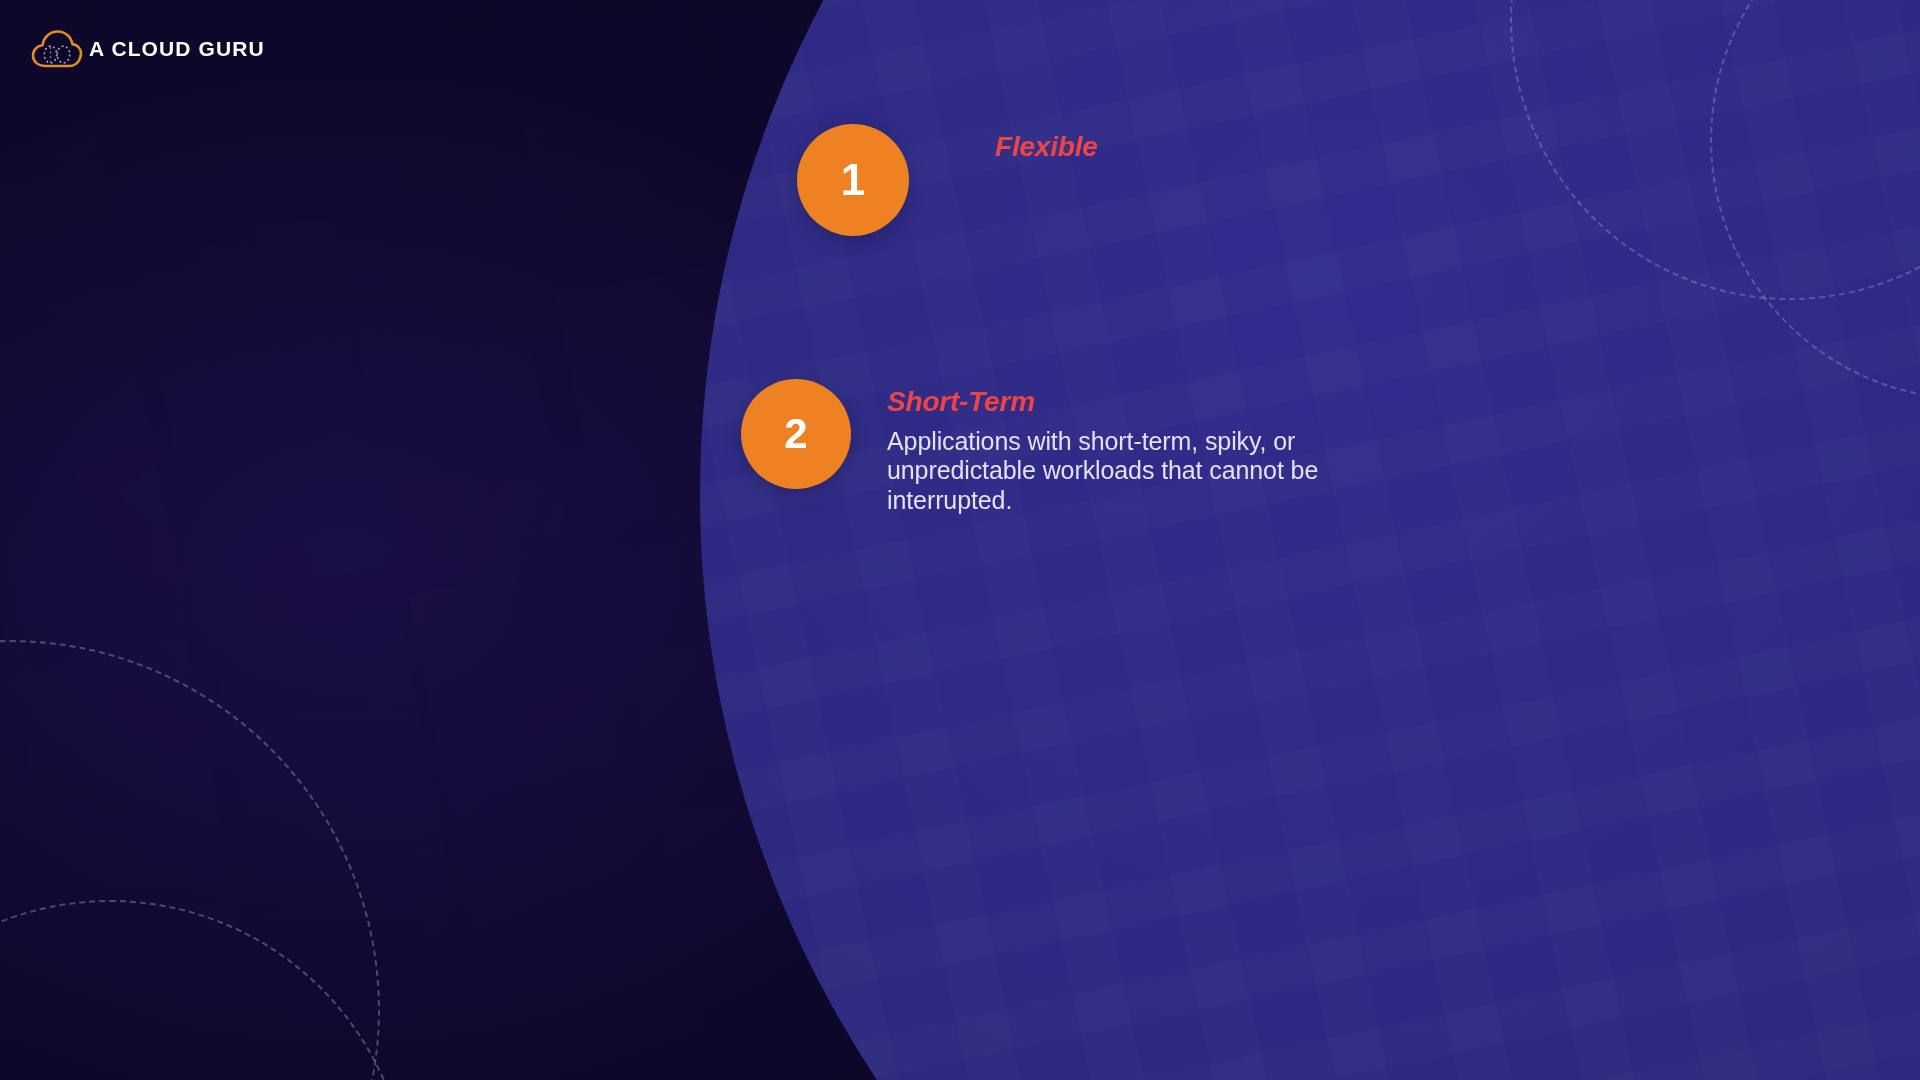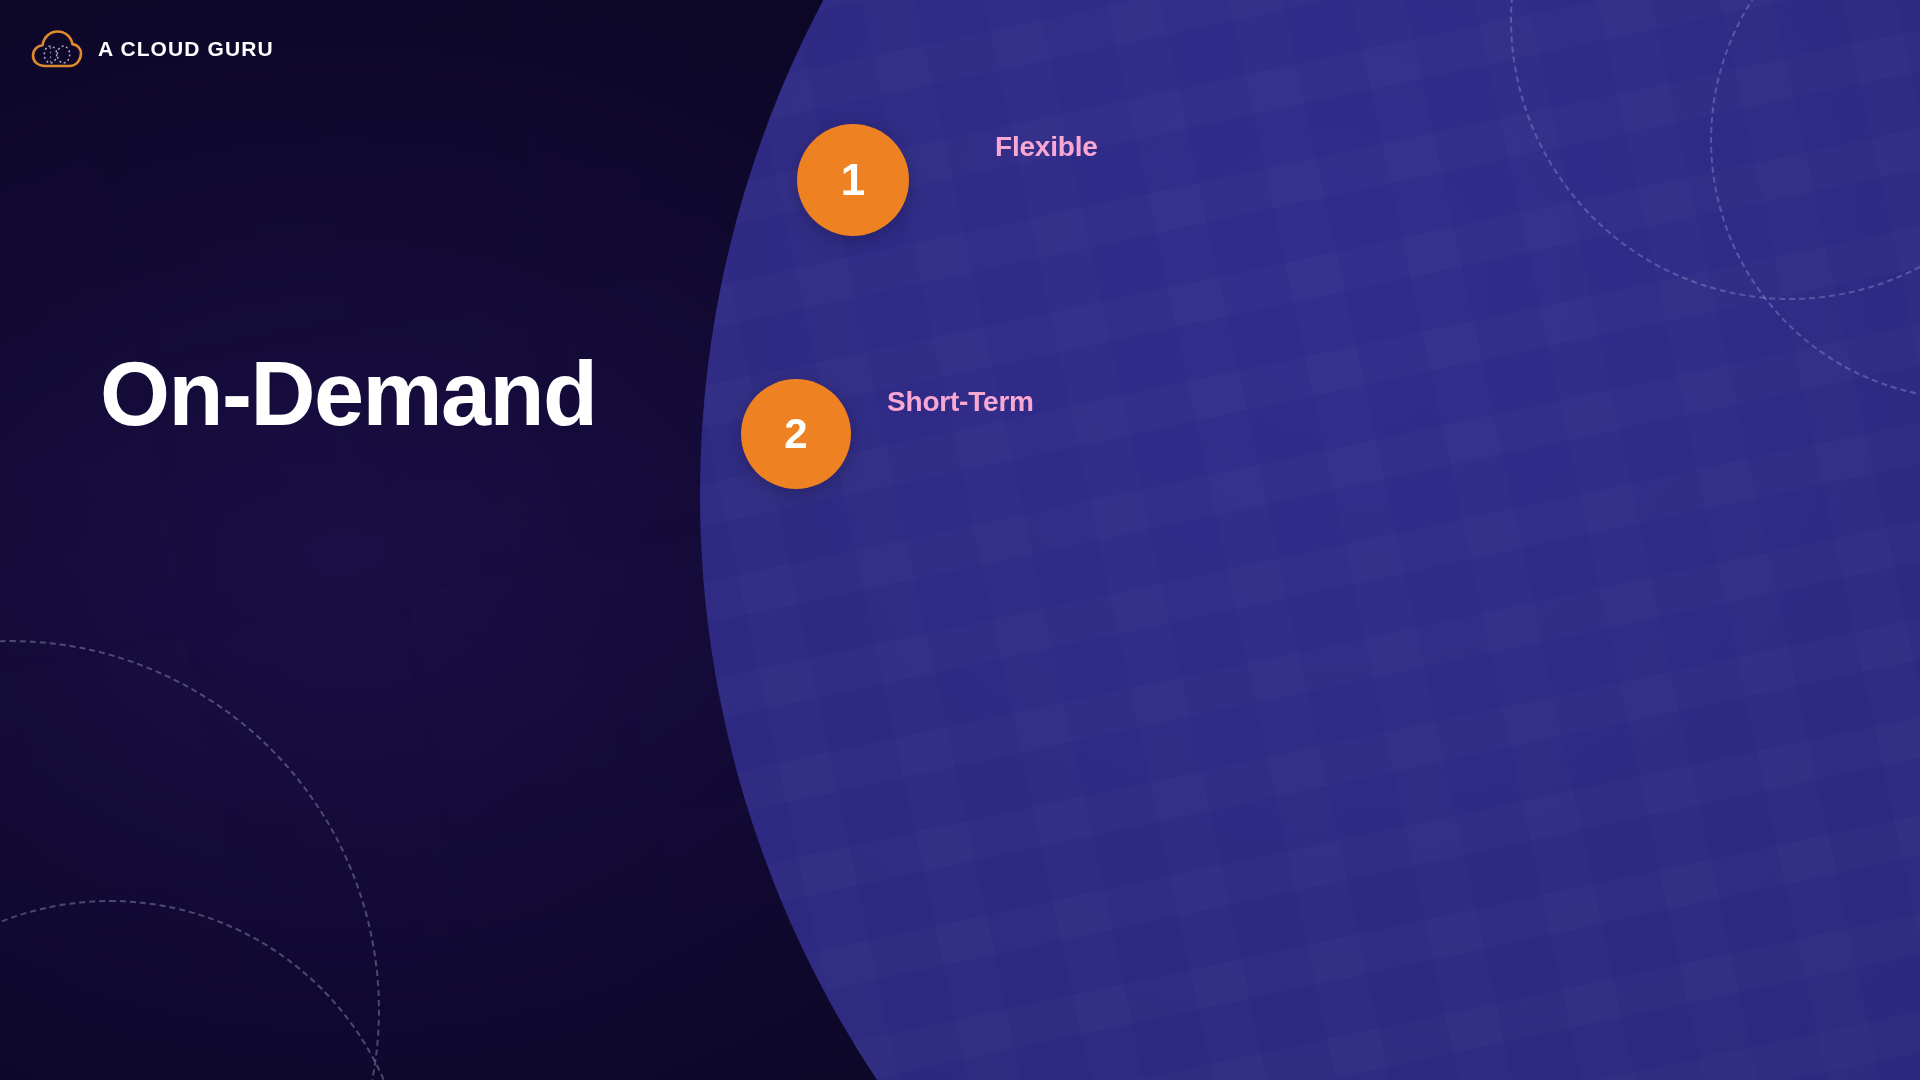--- a/index.html
+++ b/index.html
@@ -65,21 +65,21 @@
     border:2px dashed rgba(190,186,230,.30);
   }
   #ring-tr-1 { right:-150px; top:-260px; width:560px; height:560px; }
   #ring-tr-2 { right:-310px; top:-120px; width:520px; height:520px; }
   #ring-bl-1 { left:-360px; top:640px;  width:740px; height:740px; border-color:rgba(196,192,232,.34); }
   #ring-bl-2 { left:-190px; top:900px;  width:600px; height:600px; border-color:rgba(196,192,232,.34); }
 
   
   #logo {
     position:absolute; left:30px; top:28px;
-    display:flex; align-items:center; gap:14px;
+    display:flex; align-items:center; gap:5px;
     z-index:30;
   }
   #logo .logo-mark { width:54px; height:42px; display:block; }
   #logo .logo-text {
     color:#ffffff;
     font-size:21px;
     font-weight:bold;
     letter-spacing:1.1px;
   }
 
@@ -118,26 +118,27 @@
     box-shadow:0 4px 18px rgba(0,0,0,.22);
   }
   #point-1 .badge { width:112px; height:112px; font-size:44px; }
   #point-2 .badge { width:110px; height:110px; font-size:42px; }
 
   .point-body { padding-top:6px; }
   #point-1 .point-body { margin-left:86px; width:520px; }
   #point-2 .point-body { margin-left:36px; width:480px; }
 
   .point-title {
-    color:#f9a8d4;
+    color:#ef4444;
     font-weight:bold;
     font-size:28px;
     line-height:1.2;
     margin-bottom:8px;
     letter-spacing:-.2px;
+    font-style:italic;
   }
   .point-desc {
     color:#e3e1f3;
     font-size:25px;
     line-height:1.19;
     letter-spacing:-.1px;
   }
 </style>
 </head>
 <body>
@@ -215,30 +216,31 @@
         <path d="M15.5 38 C7.5 38 3 33.2 3 27.4 C3 21.8 7.4 17.6 12.6 17.2 C13.4 9.4 19.8 3.5 27.6 3.5 C35.1 3.5 41.2 8.9 42.4 16.1 C47.3 16.6 51 20.6 51 25.6 C51 31.4 46.6 38 39.5 38 Z" fill="none" stroke="#e08a2e" stroke-width="2.6" stroke-linejoin="round"></path>
         <ellipse cx="20.5" cy="26.5" rx="6.2" ry="8.4" fill="none" stroke="#cfc8dd" stroke-width="1.5" stroke-dasharray="2 2.6" opacity=".85"></ellipse>
         <ellipse cx="33.5" cy="26.5" rx="6.2" ry="8.4" fill="none" stroke="#cfc8dd" stroke-width="1.5" stroke-dasharray="2 2.6" opacity=".85"></ellipse>
         <path d="M20.5 19 L20.5 34" stroke="#cfc8dd" stroke-width="1.3" stroke-dasharray="2 2.6" opacity=".6"></path>
       </svg>
     </span>
     <span class="logo-text">A CLOUD GURU</span>
   </div>
 
   <h1 id="title">
-    <span>On-Demand</span><br>
+    <br>
   </h1>
 
   <div class="point" id="point-1">
     <div class="badge">1</div>
     <div class="point-body">
       <div class="point-title">Flexible</div>
     </div>
   </div>
 
   <div class="point" id="point-2">
     <div class="badge">2</div>
     <div class="point-body">
       <div class="point-title">Short-Term</div>
+      <div class="point-desc">Applications with short-term, spiky, or unpredictable workloads that cannot be interrupted.</div>
     </div>
   </div>
 
 </div>
 
 </body></html>

